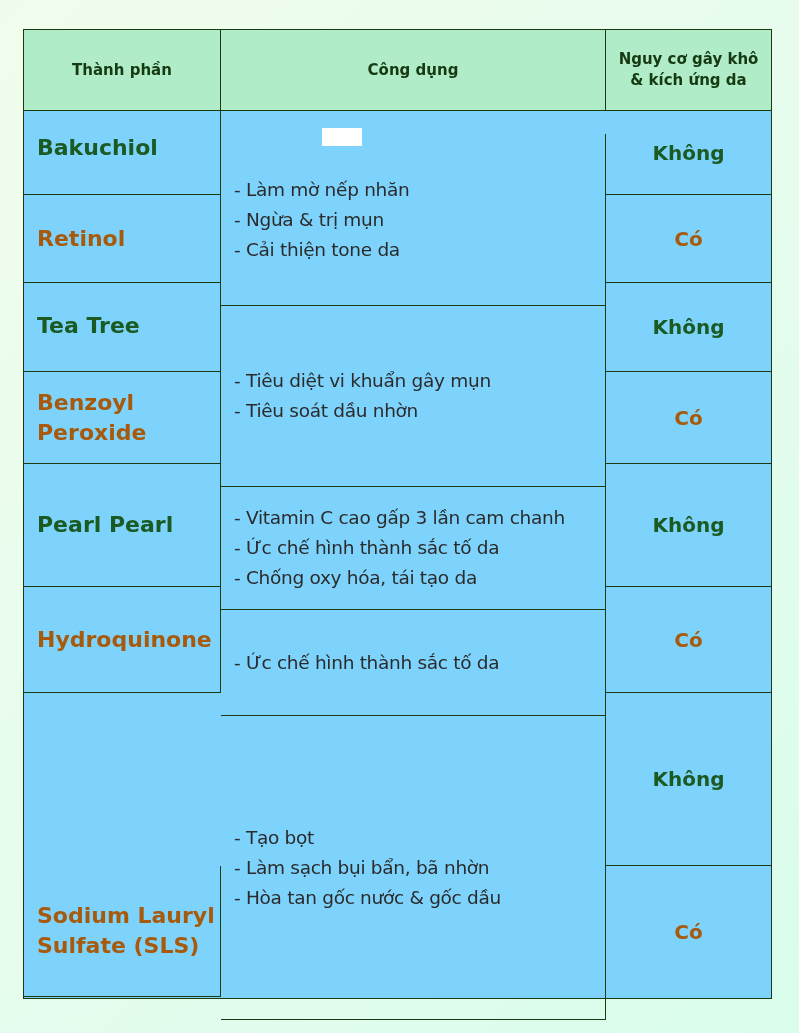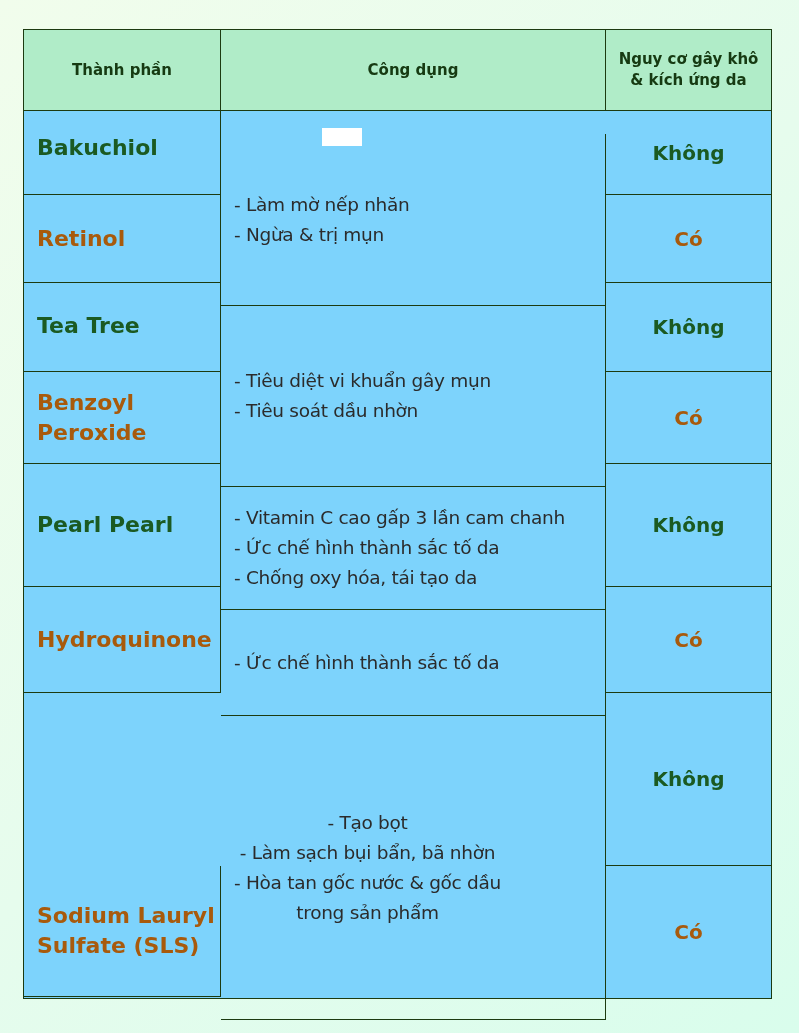--- a/index.html
+++ b/index.html
@@ -72,46 +72,46 @@
     <span class="desc-lines">
       <span class="desc-line">Sodium Lauryl</span>
       <span class="desc-line">Sulfate (SLS)</span>
     </span>
   </div>
 
   <div class="cell desc" style="left:197px;top:81px;width:385px;height:172px;">
     <span class="desc-lines">
       <span class="desc-line">- Làm mờ nếp nhăn</span>
       <span class="desc-line">- Ngừa &amp; trị mụn</span>
+      <span class="desc-line">- Cải thiện tone da</span>
     </span>
   </div>
   <div class="cell desc" style="left:197px;top:253px;width:385px;height:181px;">
     <span class="desc-lines">
       <span class="desc-line">- Tiêu diệt vi khuẩn gây mụn</span>
       <span class="desc-line">- Tiêu soát dầu nhờn</span>
     </span>
   </div>
   <div class="cell desc" style="left:197px;top:434px;width:385px;height:123px;">
     <span class="desc-lines">
       <span class="desc-line">- Vitamin C cao gấp 3 lần cam chanh</span>
       <span class="desc-line">- Ức chế hình thành sắc tố da</span>
       <span class="desc-line">- Chống oxy hóa, tái tạo da</span>
     </span>
   </div>
   <div class="cell desc" style="left:197px;top:557px;width:385px;height:106px;">
     <span class="desc-lines">
       <span class="desc-line">- Ức chế hình thành sắc tố da</span>
     </span>
   </div>
-  <div class="cell desc" style="left:197px;top:663px;width:385px;height:304px;text-align:center;">
+  <div class="cell desc" style="left:197px;top:663px;width:385px;height:304px;">
     <span class="desc-lines">
       <span class="desc-line">- Tạo bọt</span>
       <span class="desc-line">- Làm sạch bụi bẩn, bã nhờn</span>
       <span class="desc-line">- Hòa tan gốc nước &amp; gốc dầu</span>
-      <span class="desc-line">trong sản phẩm</span>
     </span>
   </div>
 
   <div class="cell risk green" style="left:582px;top:81px;width:165px;height:84px;border-right:none;">Không</div>
   <div class="cell risk orange" style="left:582px;top:165px;width:165px;height:88px;border-right:none;">Có</div>
   <div class="cell risk green" style="left:582px;top:253px;width:165px;height:89px;border-right:none;">Không</div>
   <div class="cell risk orange" style="left:582px;top:342px;width:165px;height:92px;border-right:none;">Có</div>
   <div class="cell risk green" style="left:582px;top:434px;width:165px;height:123px;border-right:none;">Không</div>
   <div class="cell risk orange" style="left:582px;top:557px;width:165px;height:106px;border-right:none;">Có</div>
   <div class="cell risk green" style="left:582px;top:663px;width:165px;height:173px;border-right:none;">Không</div>

